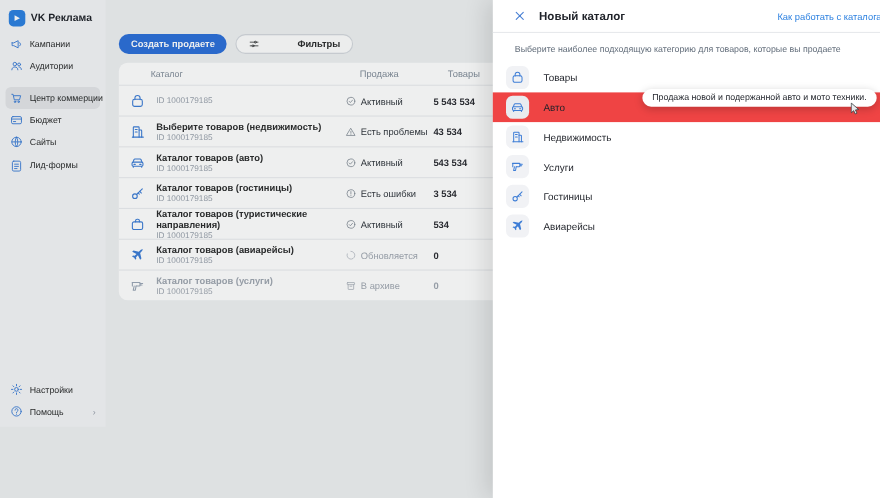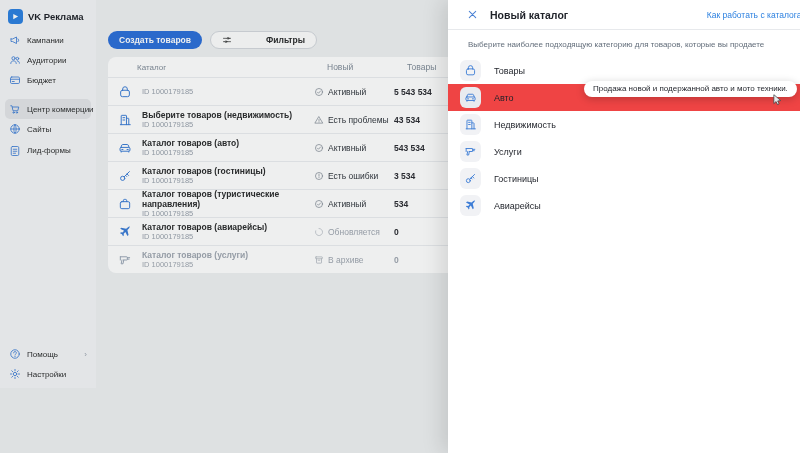--- a/index.html
+++ b/index.html
@@ -220,35 +220,35 @@
         <span>Кампании</span>
       </div>
       <div class="nav-item">
         <span class="nic">
             <svg class="ic">
               <use href="#i-people"></use>
             </svg>
           </span>
         <span>Аудитории</span>
       </div>
+      <div class="nav-item sep active">
+        <span class="nic">
+            <svg class="ic">
+              <use href="#i-cart"></use>
+            </svg>
+          </span>
+        <span>Центр коммерции</span>
+      </div>
       <div class="nav-item">
         <span class="nic">
             <svg class="ic">
               <use href="#i-wallet"></use>
             </svg>
           </span>
         <span>Бюджет</span>
-      </div>
-      <div class="nav-item sep active">
-        <span class="nic">
-            <svg class="ic">
-              <use href="#i-cart"></use>
-            </svg>
-          </span>
-        <span>Центр коммерции</span>
       </div>
       <div class="nav-item">
         <span class="nic">
             <svg class="ic">
               <use href="#i-globe"></use>
             </svg>
           </span>
         <span>Сайты</span>
       </div>
       <div class="nav-item tall">
@@ -257,52 +257,52 @@
               <use href="#i-form"></use>
             </svg>
           </span>
         <span>Лид-формы</span>
       </div>
     </div>
     <div class="sidebar-footer">
       <div class="nav-item">
         <span class="nic">
             <svg class="ic">
+              <use href="#i-gear"></use>
+            </svg>
+          </span>
+        <span>Настройки</span>
+      </div>
+      <div class="nav-item">
+        <span class="nic">
+            <svg class="ic">
               <use href="#i-quest"></use>
             </svg>
           </span>
         <span>Помощь</span>
         <span class="chev">›</span>
       </div>
-      <div class="nav-item">
-        <span class="nic">
-            <svg class="ic">
-              <use href="#i-gear"></use>
-            </svg>
-          </span>
-        <span>Настройки</span>
-      </div>
     </div>
   </div>
 
   <div class="main">
     <div class="toolbar">
-      <button class="btn btn-primary">Создать товаров</button>
+      <button class="btn btn-primary">Создать продаете</button>
       <button class="btn btn-secondary">
         <svg class="ic">
             <use href="#i-filter"></use>
           </svg>
         <span>Фильтры</span>
       </button>
     </div>
 
     <div class="card">
       <div class="thead">
         <div class="hpad" style="padding-left:16px;">Каталог</div>
-        <div class="c-status" style="color:#818c99;">Новый</div>
+        <div class="c-status" style="color:#818c99;">Продажа</div>
         <div class="c-num" style="font-weight:400;color:#818c99;">Товары</div>
         <div class="c-camp" style="color:#818c99;font-weight:400;">Кампании</div>
       </div>
 
       <div class="trow">
         <div class="c-ic">
             <span class="cat-ic">
               <svg class="ic">
                 <use href="#i-bag"></use>
               </svg>

